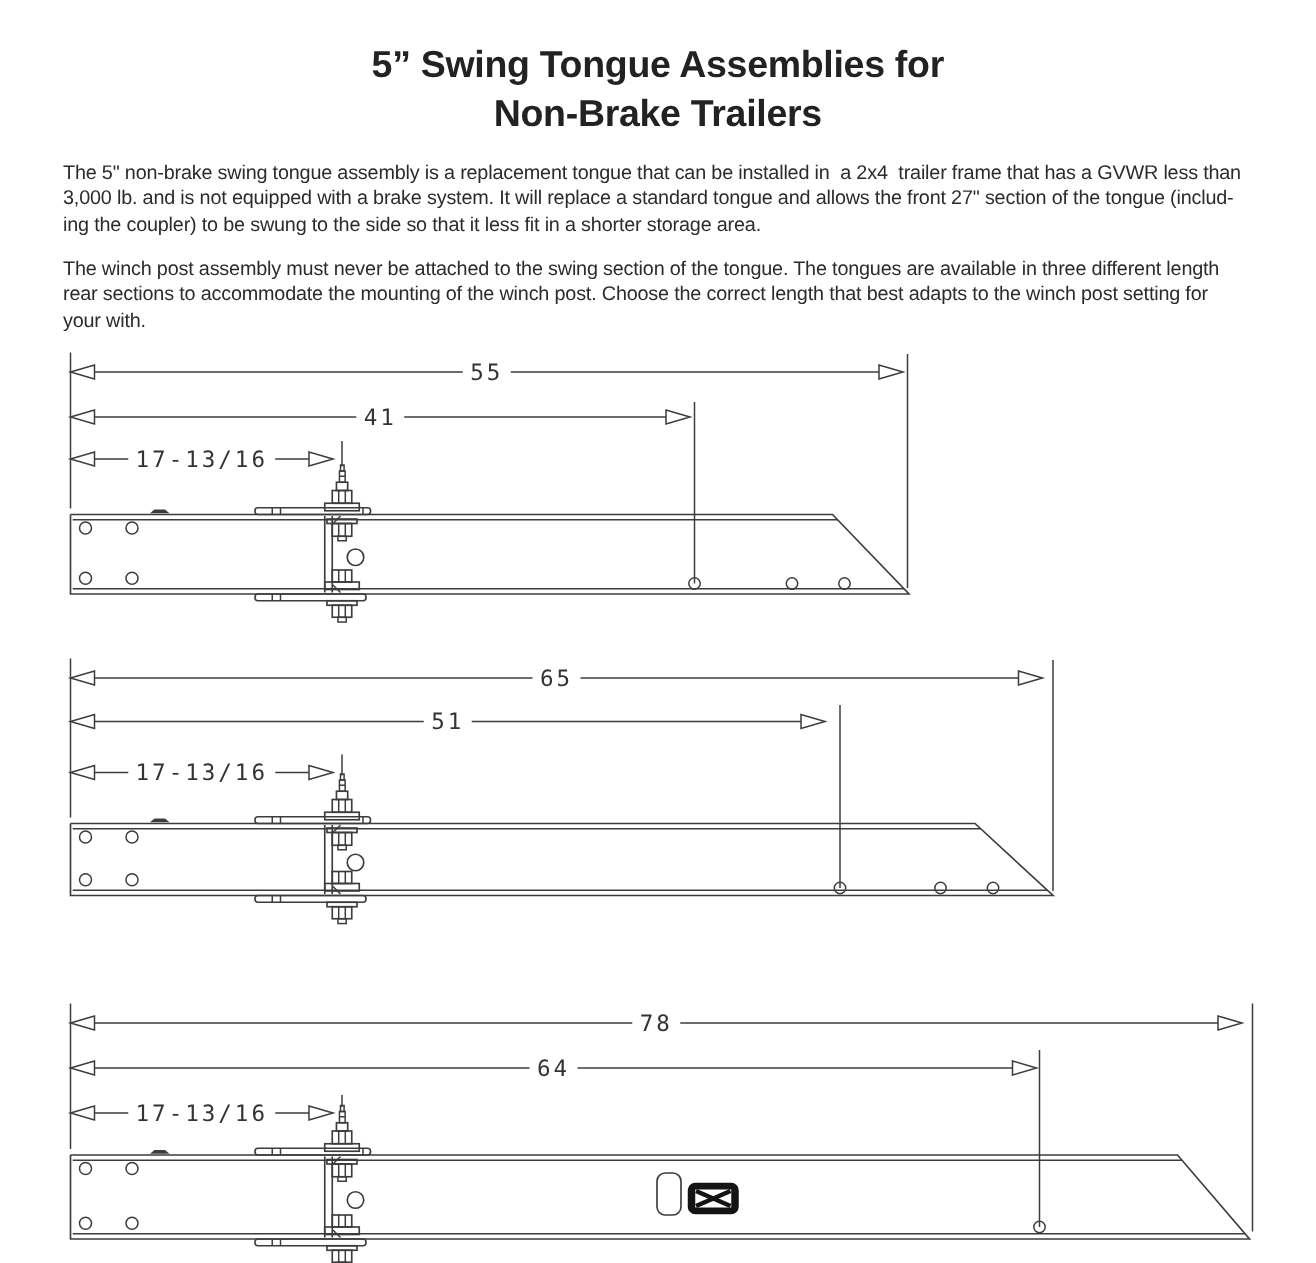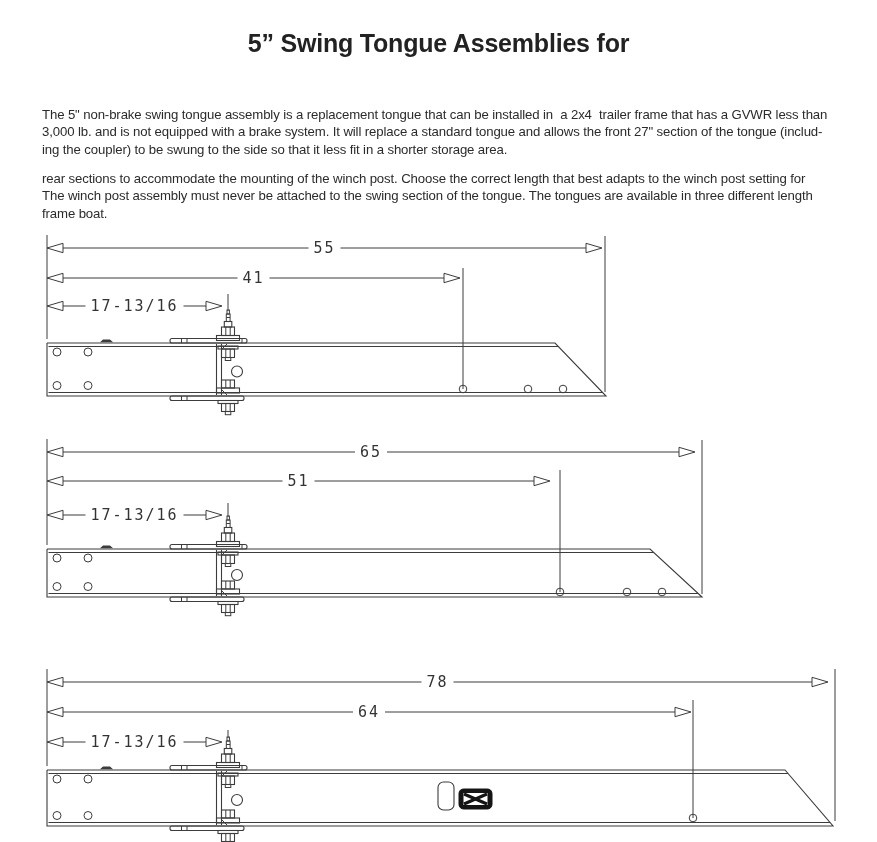--- a/index.html
+++ b/index.html
@@ -29,32 +29,33 @@
     letter-spacing:2px;fill:#333;font-weight:400;
   }
 </style>
 </head>
 <body>
 
 <div class="page">
 
   <h1 class="title">
     <span>5” Swing Tongue Assemblies for</span>
+    <span>Non-Brake Trailers</span>
   </h1>
 
   <p class="para" id="para1">
     <span class="pline">The 5" non-brake swing tongue assembly is a replacement tongue that can be installed in  a 2x4  trailer frame that has a GVWR less than</span>
     <span class="pline">3,000 lb. and is not equipped with a brake system. It will replace a standard tongue and allows the front 27" section of the tongue (includ-</span>
     <span class="pline">ing the coupler) to be swung to the side so that it less fit in a shorter storage area.</span>
   </p>
 
   <p class="para" id="para2">
+    <span class="pline">The winch post assembly must never be attached to the swing section of the tongue. The tongues are available in three different length</span>
     <span class="pline">rear sections to accommodate the mounting of the winch post. Choose the correct length that best adapts to the winch post setting for</span>
-    <span class="pline">The winch post assembly must never be attached to the swing section of the tongue. The tongues are available in three different length</span>
-    <span class="pline">frame boat.</span>
+    <span class="pline">your with.</span>
   </p>
 
   <svg id="diagram-canvas" width="877" height="842" viewBox="0 0 877 842">
       <g>
         <g>
           <path d="M47 343 H555 L606 396 H47 V343" class="ln"></path>
           <line x1="48.5" y1="346.5" x2="558.3679245283018" y2="346.5" class="lnthin"></line>
           <line x1="48.5" y1="392.5" x2="602.6320754716982" y2="392.5" class="lnthin"></line>
           <path d="M100 342.2 l3 -2.6 h7 l3 2.6 z" class="solid"></path>
           <circle cx="57" cy="352" r="4" class="lnthin"></circle>

